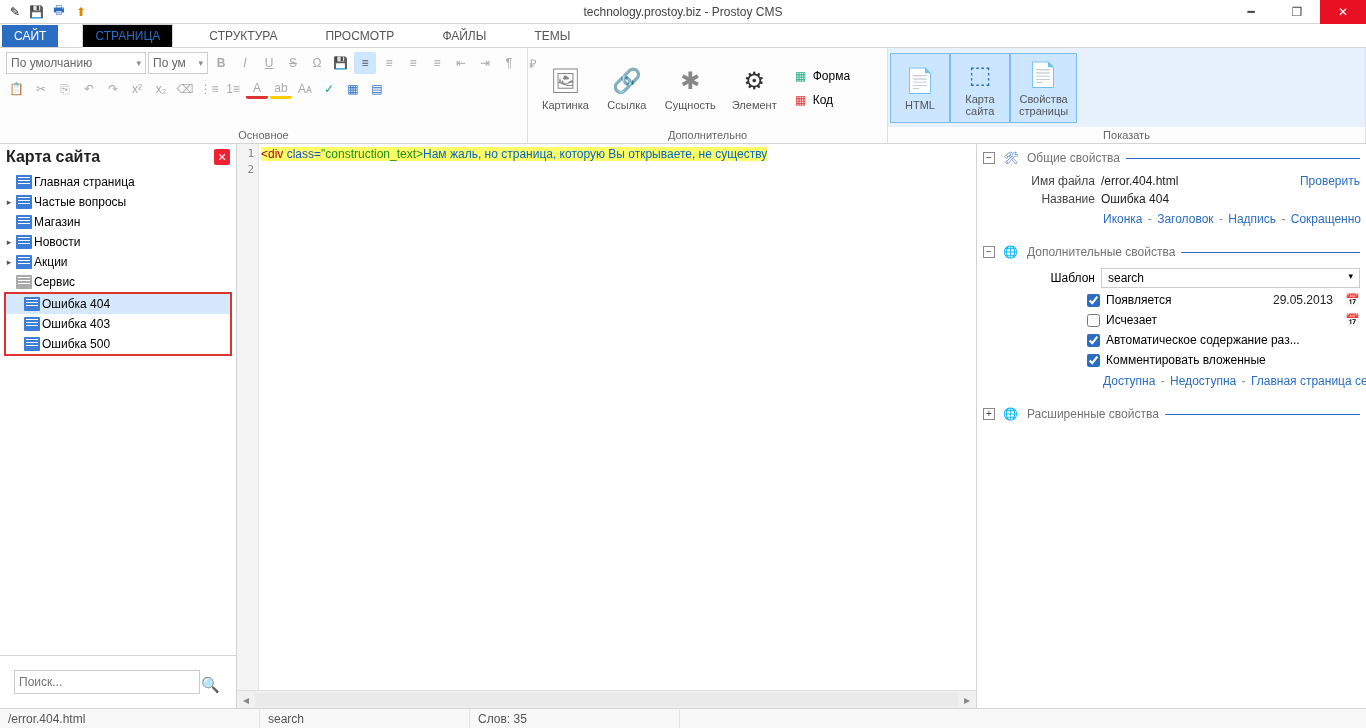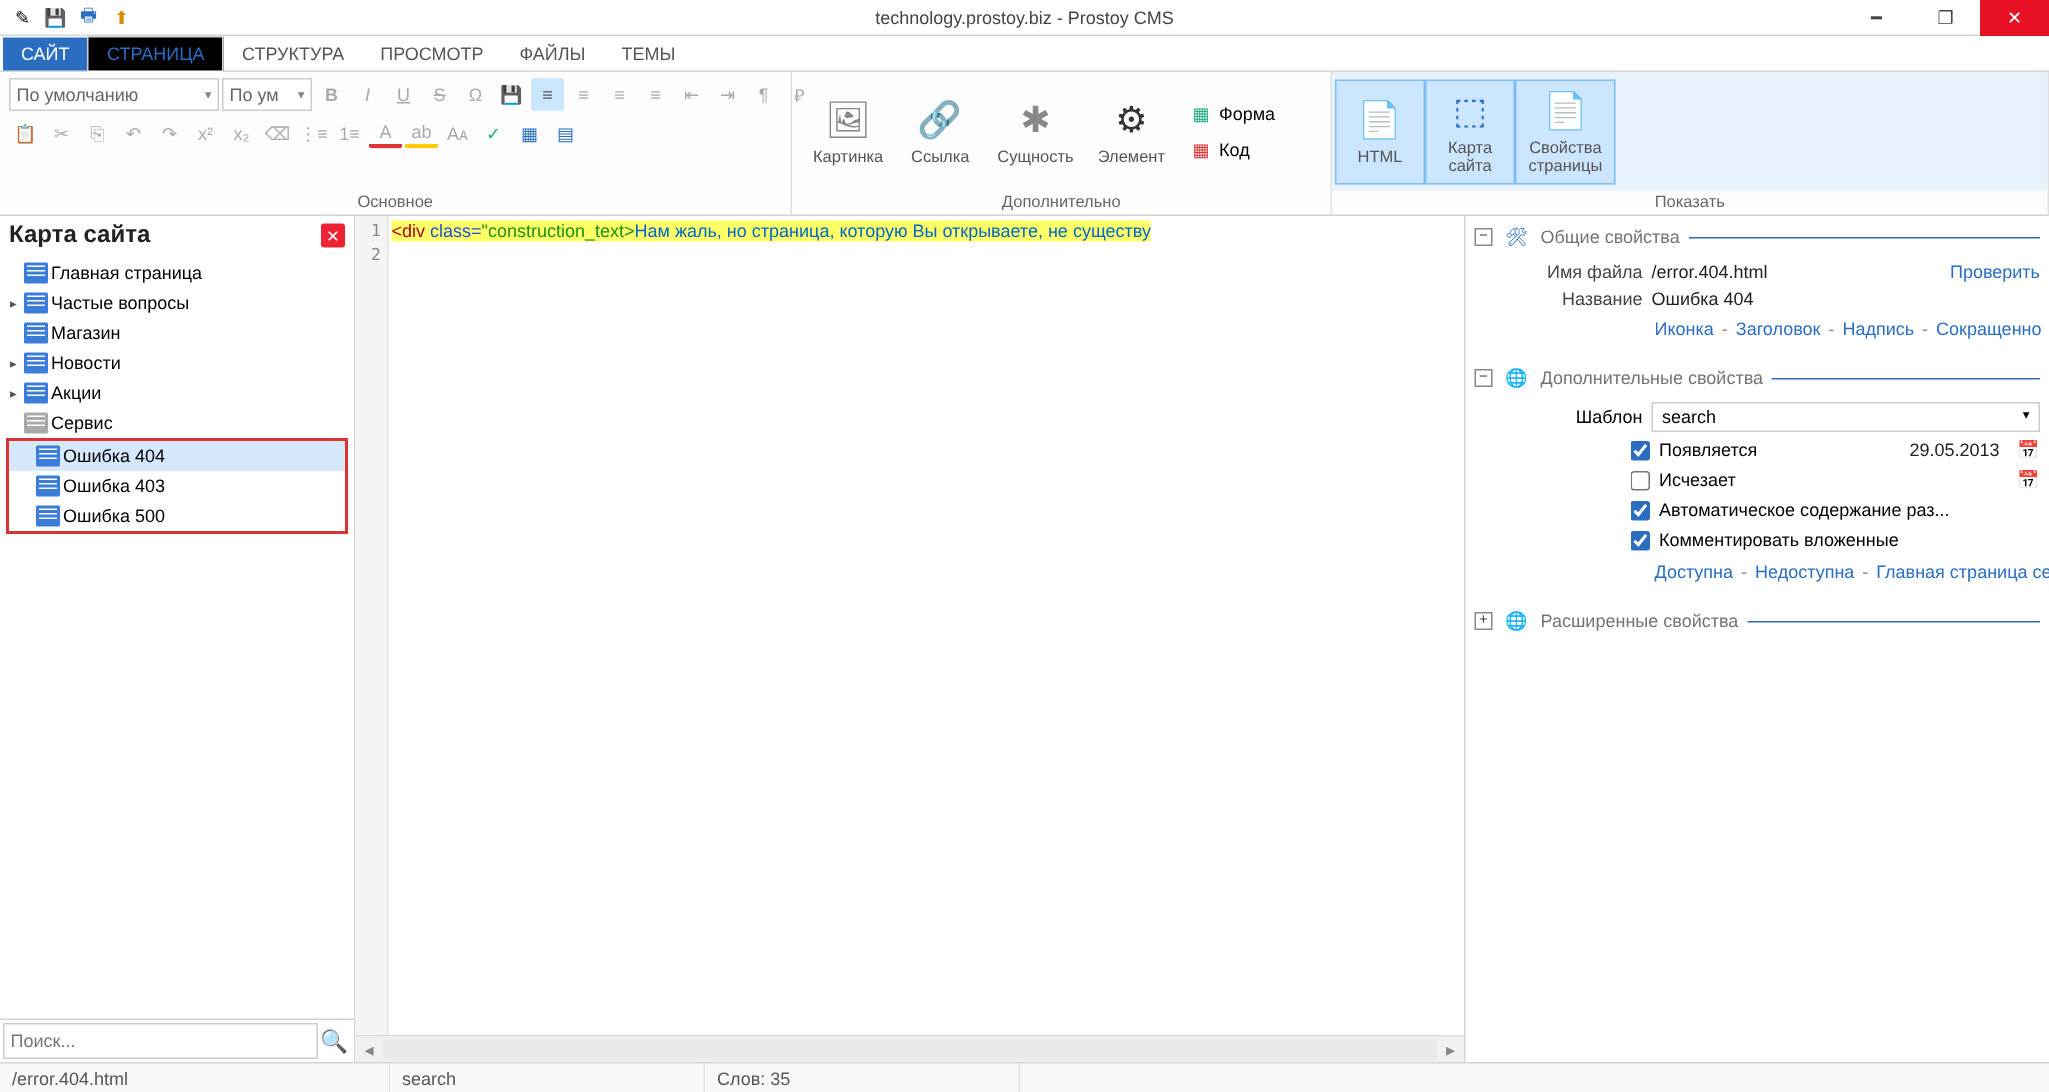--- a/index.html
+++ b/index.html
@@ -8,21 +8,21 @@
 
 .titlebar { height: 24px; background: #fff; display: flex; align-items: center; border-bottom: 1px solid #d4d4d4; position: relative; }
 .titlebar .qat { display: flex; gap: 4px; padding: 0 6px; align-items: center; }
 .titlebar .qat .ico { width: 18px; height: 18px; display: flex; align-items: center; justify-content: center; }
 .titlebar .title { position: absolute; left: 50%; transform: translateX(-50%); font-size: 12px; color: #444; }
 .titlebar .winbtns { margin-left: auto; display: flex; height: 100%; }
 .titlebar .winbtn { width: 46px; height: 24px; display: flex; align-items: center; justify-content: center; color: #444; }
 .titlebar .winbtn.close { background: #e81123; color: #fff; }
 
 
-.menutabs { height: 24px; display: flex; align-items: flex-end; background: #fff; border-bottom: 1px solid #d4d4d4; padding-left: 2px; }
+.menutabs { height: 24px; display: flex; align-items: flex-end; background: #fff; border-bottom: 1px solid #d4d4d4; padding-left: 2px; gap: 24px; }
 .menutabs .tab { padding: 4px 12px; color: #555; cursor: pointer; }
 .menutabs .tab.file { background: #2a6dc1; color: #fff; }
 .menutabs .tab.active { border: 1px solid #d4d4d4; border-bottom: 1px solid #fff; background: #000000; color: #2a6dc1; position: relative; top: 1px; }
 
 
 .ribbon { height: 96px; background: #fdfdfd; border-bottom: 1px solid #d4d4d4; display: flex; }
 .rgroup { border-right: 1px solid #e0e0e0; display: flex; flex-direction: column; }
 .rgroup .body { flex: 1; display: flex; align-items: center; padding: 4px 6px; gap: 2px; flex-wrap: wrap; }
 .rgroup .label { text-align: center; font-size: 11px; color: #666; padding: 2px 0; }
 .rgroup.main { width: 528px; }
@@ -51,21 +51,21 @@
 .sidebar .hdr .closebtn { width: 16px; height: 16px; background: #e23; color: #fff; display: flex; align-items: center; justify-content: center; font-size: 11px; border-radius: 2px; }
 .tree { flex: 1; overflow: auto; padding: 2px 0; }
 .treeitem { display: flex; align-items: center; height: 20px; padding-left: 4px; gap: 2px; cursor: pointer; }
 .treeitem .exp { width: 10px; font-size: 9px; color: #555; text-align: center; }
 .treeitem .ico { width: 16px; height: 14px; background: #3b7dd8; border-radius: 1px; position: relative; }
 .treeitem .ico::after { content: ""; position: absolute; left: 2px; top: 2px; right: 2px; height: 1px; background: #fff; box-shadow: 0 3px #fff, 0 6px #fff; }
 .treeitem .ico.gray { background: #aaa; }
 .treeitem.selected { background: #d6e8fb; }
 .treeitem.lvl2 { padding-left: 18px; }
 .redbox { border: 2px solid #d33; margin: 0 4px; padding: 0; }
-.sidebar .search { border-top: 1px solid #d4d4d4; display: flex; align-items: center; padding: 2px; margin-top: 34px; }
+.sidebar .search { border-top: 1px solid #d4d4d4; display: flex; align-items: flex-end; padding: 14px; margin-top: 34px; }
 .sidebar .search input { flex: 1; border: 1px solid #ccc; padding: 4px; outline: none; }
 .sidebar .search .sico { width: 22px; display: flex; align-items: center; justify-content: center; color: #2a6dc1; font-size: 15px; }
 
 
 .editor { flex: 1; display: flex; flex-direction: column; background: #fff; position: relative; }
 .gutterwrap { flex: 1; display: flex; overflow: hidden; }
 .gutter { width: 22px; background: #f4f4f4; border-right: 1px solid #e4e4e4; text-align: right; padding: 2px 4px 0 0; color: #888; font-family: Consolas, monospace; font-size: 11px; line-height: 16px; }
 .code { flex: 1; font-family: Consolas, monospace; font-size: 12px; line-height: 16px; padding: 2px 0 0 2px; white-space: pre; overflow: hidden; }
 .code .hl { background: #ffff66; }
 .code .tag { color: #b00020; }

